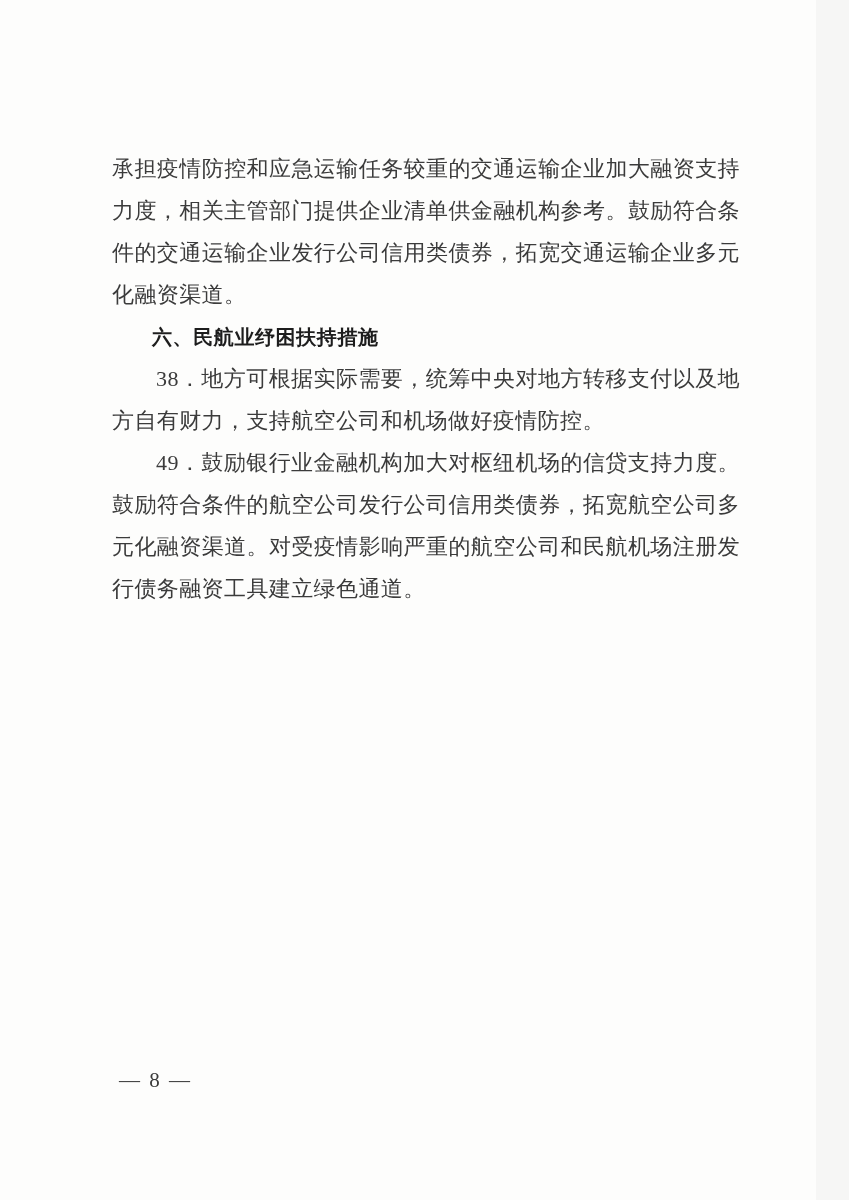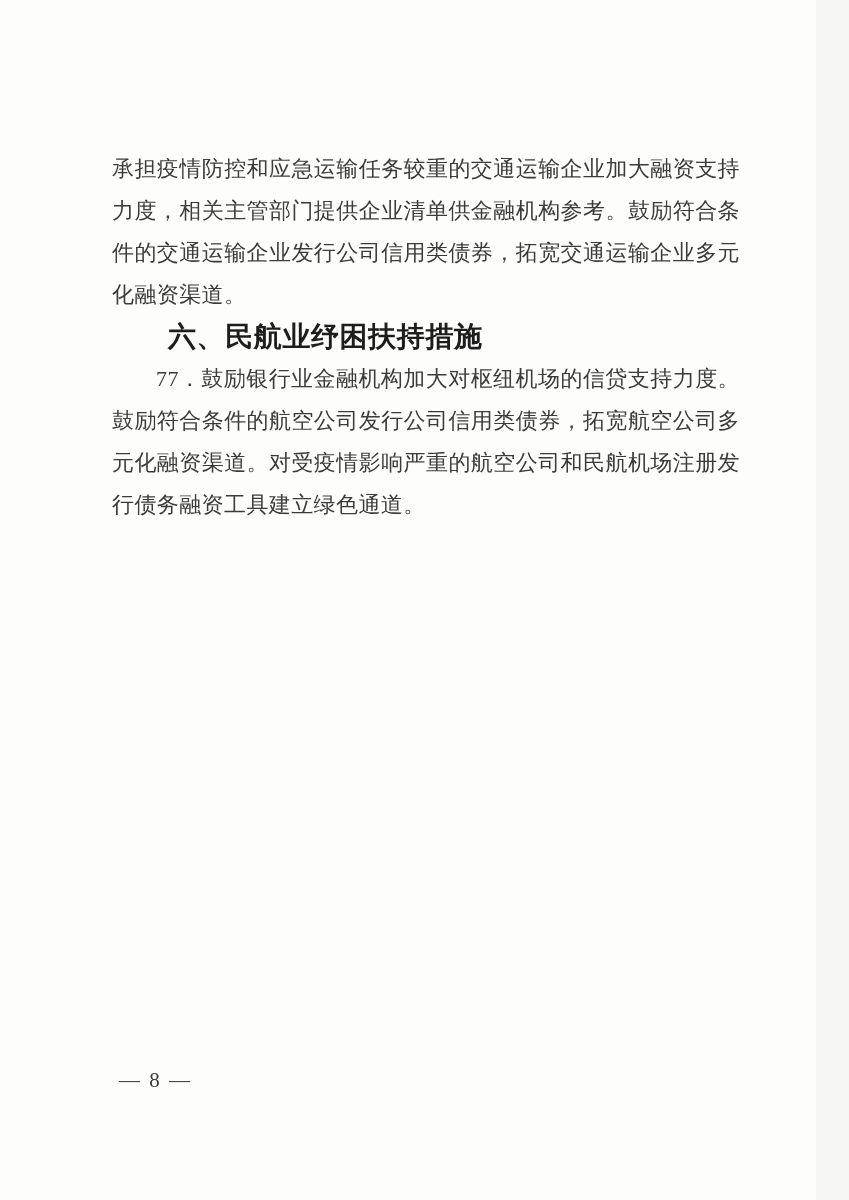--- a/index.html
+++ b/index.html
@@ -35,21 +35,21 @@
     text-align: justify;
     text-indent: 2em;
   }
   .para.no-indent {
     text-indent: 0;
   }
   .heading {
     margin: 0;
     font-family: "Liberation Sans", sans-serif;
     font-weight: 700;
-    font-size: 28px;
+    font-size: 20px;
     line-height: 42px;
     letter-spacing: 0.6px;
     color: #1d1d1d;
     text-indent: 2em;
     text-align: left;
   }
   .footer {
     position: absolute;
     left: 119px;
     top: 1068px;
@@ -60,17 +60,18 @@
     white-space: nowrap;
   }
 </style>
 </head>
 <body>
 
 <div class="page">
   <div class="content">
     <p class="para no-indent">承担疫情防控和应急运输任务较重的交通运输企业加大融资支持力度，相关主管部门提供企业清单供金融机构参考。鼓励符合条件的交通运输企业发行公司信用类债券，拓宽交通运输企业多元化融资渠道。</p>
     <p class="heading">六、民航业纾困扶持措施</p>
-    <p class="para">77．鼓励银行业金融机构加大对枢纽机场的信贷支持力度。鼓励符合条件的航空公司发行公司信用类债券，拓宽航空公司多元化融资渠道。对受疫情影响严重的航空公司和民航机场注册发行债务融资工具建立绿色通道。</p>
+    <p class="para">38．地方可根据实际需要，统筹中央对地方转移支付以及地方自有财力，支持航空公司和机场做好疫情防控。</p>
+    <p class="para">49．鼓励银行业金融机构加大对枢纽机场的信贷支持力度。鼓励符合条件的航空公司发行公司信用类债券，拓宽航空公司多元化融资渠道。对受疫情影响严重的航空公司和民航机场注册发行债务融资工具建立绿色通道。</p>
   </div>
 
   <div class="footer">— 8 —</div>
 </div>
 
 </body></html>

